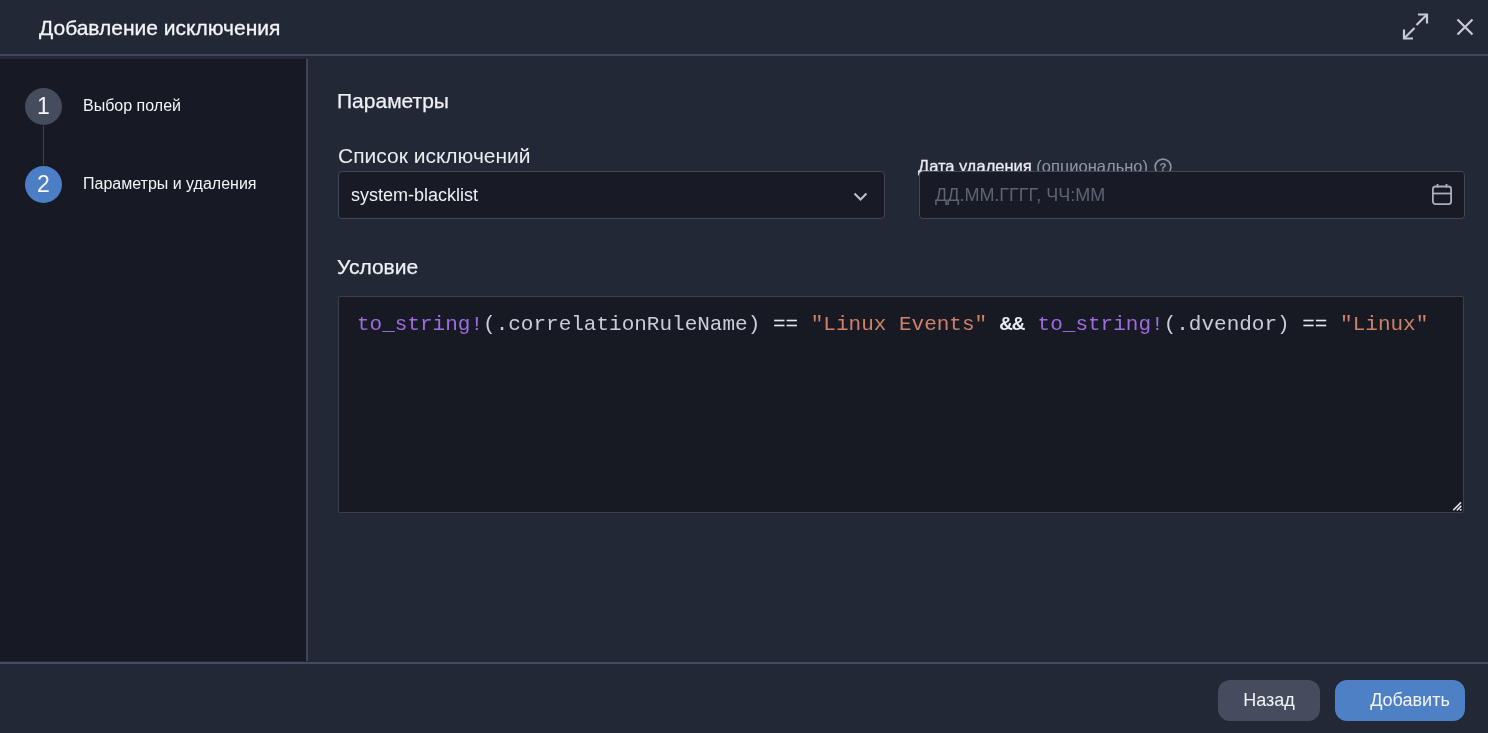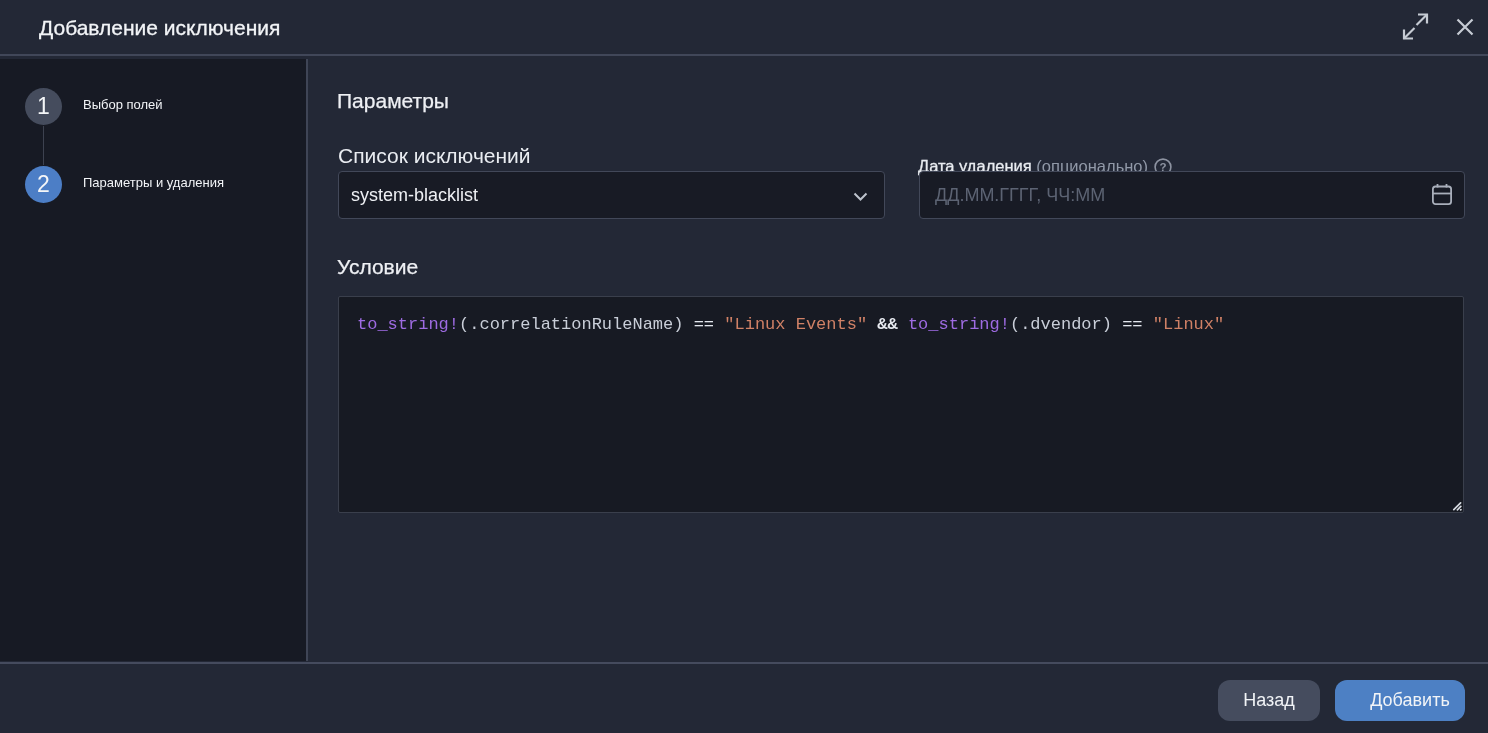--- a/index.html
+++ b/index.html
@@ -10,21 +10,21 @@
 .title { position:absolute; left:27px; top:0; height:55px; line-height:55px; font-size:21px; font-weight:500; color:#f2f4f7;margin-left:12px; -webkit-text-stroke:0.3px #f2f4f7; }
 .hicon { position:absolute; top:15px; }
 .icon-expand { left:1402px; top:13px; }
 .icon-close { left:1456px; top:18px; }
 
 .sidebar { position:absolute; left:0; top:59px; width:306px; height:602px; background:#171a24; }
 .step-circle { position:absolute; width:37px; height:37px; border-radius:50%; text-align:center; line-height:37px; font-size:23px; color:#f4f6f8; }
 .c1 { left:25px; top:29px; background:#454c5d; }
 .c2 { left:25px; top:107px; background:#4c7ec6; }
 .connector { position:absolute; left:43px; top:67px; width:1px; height:39px; background:#3d4250; }
-.step-label { position:absolute; left:83px; font-size:13px; color:#f2f4f7; }
+.step-label { position:absolute; left:83px; font-size:16px; color:#f2f4f7; }
 .sl1 { top:38px; }
 .sl2 { top:116px; }
 
 .vdiv { position:absolute; left:306px; top:59px; width:2px; height:602px; background:#3f4556; z-index:5; }
 .content { position:absolute; left:308px; top:59px; width:956px; height:603px; background:#232836; }
 
 .h2 { position:absolute; font-size:21px; font-weight:500; color:#eef0f4; -webkit-text-stroke:0.25px #eef0f4; }
 .h-params { left:29px; top:30px; }
 .h-cond { left:29px; top:196px; }
 
@@ -35,21 +35,21 @@
 
 .input { position:absolute; top:112px; height:48px; background:#181b25; border:1px solid #424859; border-radius:4px; }
 .select { left:30px; width:547px; }
 .date { left:611px; width:546px; }
 .input-text { position:absolute; left:12px; top:0; height:46px; line-height:46px; font-size:18px; color:#eef0f4; }
 .placeholder { color:#5c6373; }
 .chevron { position:absolute; right:16px; top:20px; }
 .cal { position:absolute; right:11px; top:10px; }
 
 .codebox { position:absolute; left:30px; top:237px; width:1126px; height:217px; background:#171a23; border:1px solid #3a3f4c; border-radius:2px; }
-.code { position:absolute; left:18px; top:16px; font-family:"Liberation Mono",monospace; font-size:17px; line-height:24px; color:#c9ced8; white-space:pre; }
+.code { position:absolute; left:18px; top:16px; font-family:"Liberation Mono",monospace; font-size:21px; line-height:24px; color:#c9ced8; white-space:pre; }
 .kw { color:#9e6be2; }
 .str { color:#d08166; }
 .op { color:#e3e7ee; }
 .amp { color:#e8ebf1; font-weight:bold; }
 .resizer { position:absolute; right:1px; bottom:1px; }
 
 .footer { position:absolute; left:0; top:662px; width:1488px; height:71px; background:#232836; border-top:2px solid #454b5e; }
 .btn { position:absolute; top:16px; height:41px; border-radius:12px; text-align:center; line-height:41px; font-size:18px; color:#f2f4f7; }
 .btn-back { left:1218px; width:102px; background:#454c5e; }
 .btn-add { left:1335px; width:130px; background:#4d80c4;padding-left:20px; }

